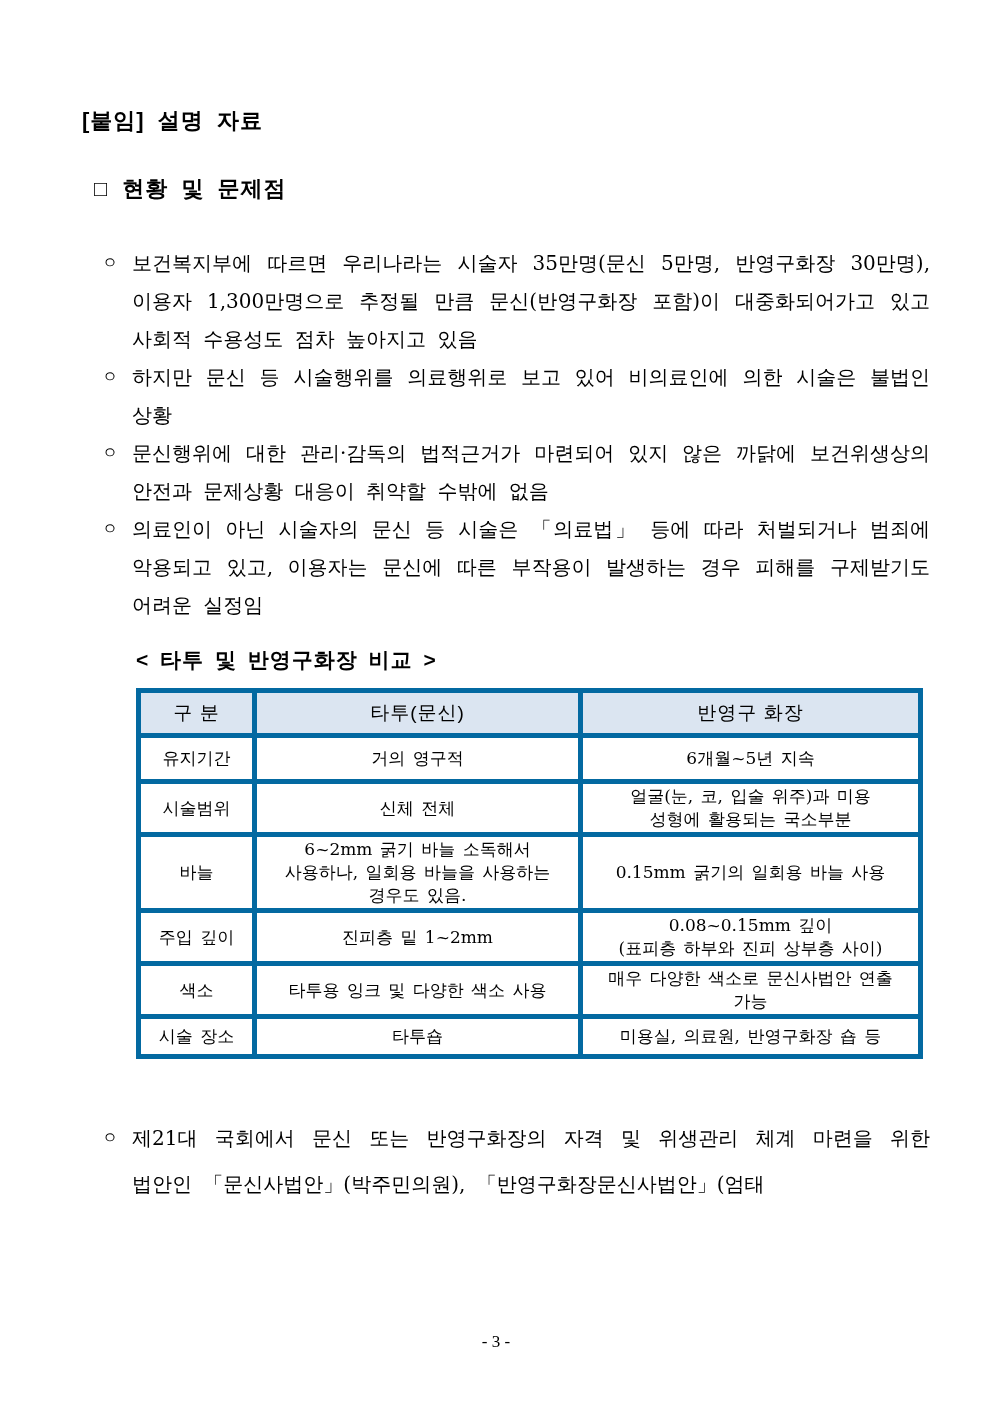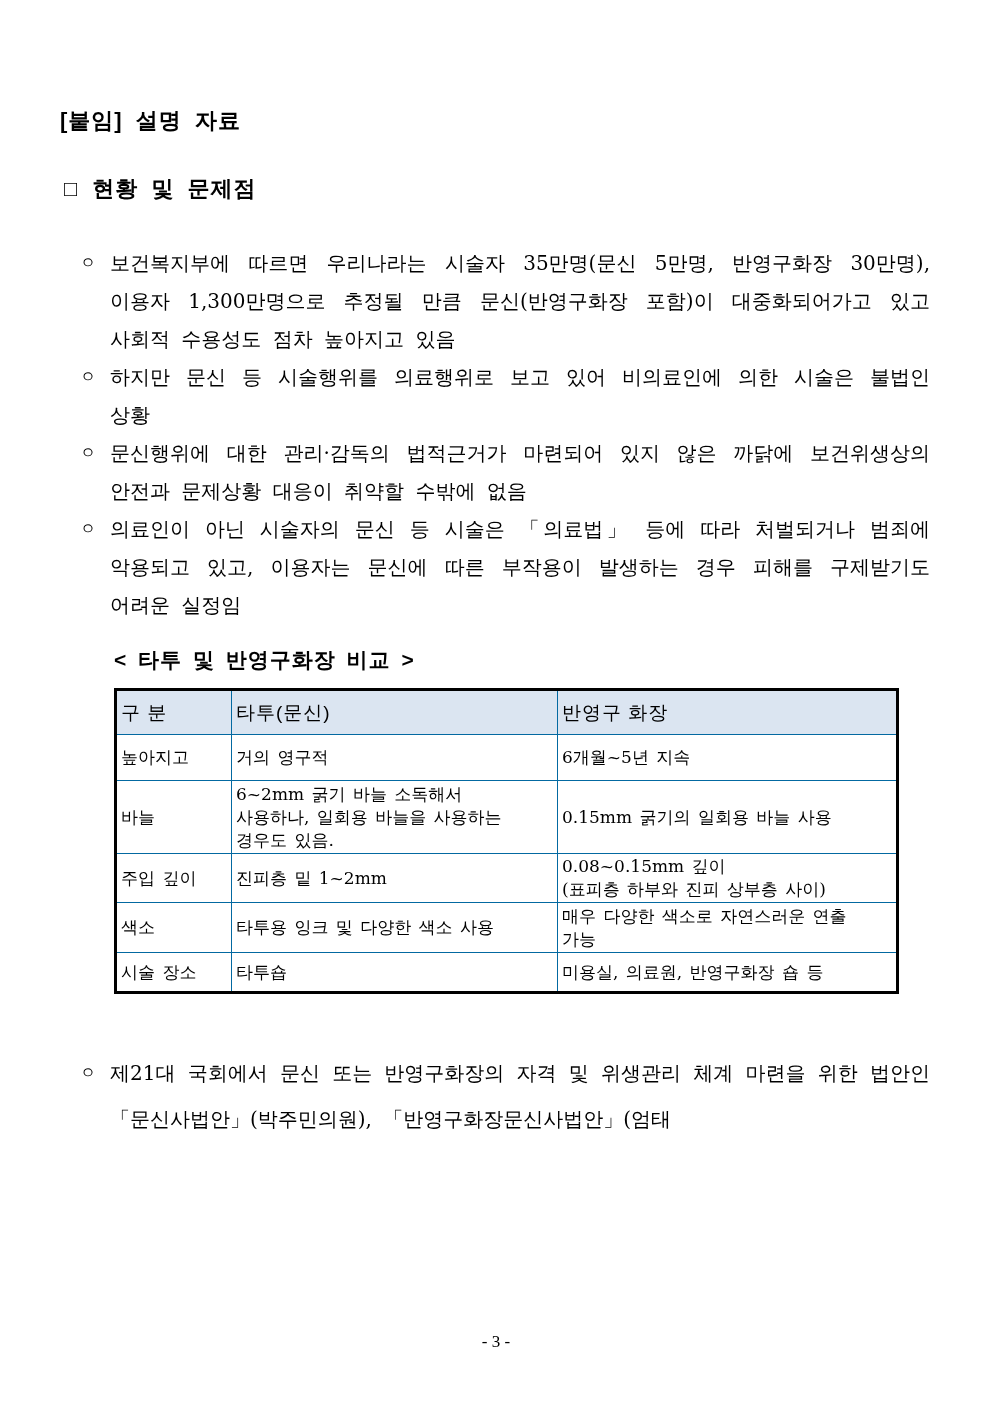--- a/index.html
+++ b/index.html
@@ -6,21 +6,21 @@
     margin: 0;
     padding: 0;
     background: #ffffff;
     color: #000000;
   }
   .page {
     position: relative;
     width: 992px;
     height: 1403px;
     box-sizing: border-box;
-    padding: 108px 62px 0 60px;
+    padding: 108px 62px 0 82px;
     background: #ffffff;
     font-family: "DejaVu Serif", "Liberation Serif", serif;
     overflow: hidden;
   }
   
   .doc-title {
     font-family: "Liberation Sans", "DejaVu Sans", sans-serif;
     font-size: 22px;
     font-weight: bold;
     line-height: 26px;
@@ -28,21 +28,21 @@
     word-spacing: 6px;
     margin: 0 0 42px 0;
   }
   .sec-title {
     font-family: "Liberation Sans", "DejaVu Sans", sans-serif;
     font-size: 22px;
     font-weight: bold;
     line-height: 26px;
     letter-spacing: 1px;
     word-spacing: 6px;
-    margin: 4px;
+    margin: 12px;
   }
   .sec-title .sq { margin-right: 14px; font-weight: normal; }
   .sec1 .bullets { margin-top: 42px; }
   .sec2 { margin-top: 56px; }
   .sec2 .bullets { margin-top: 38px; }
   .bullet {
     display: flex;
     font-size: 20px;
     line-height: 38px;
     margin: 0;
@@ -74,22 +74,22 @@
     word-spacing: 4px;
   }
   table.cmp {
     margin: 16px 0 0 54px;
     width: 782px;
     border-collapse: collapse;
     border: 3px solid #000;
     table-layout: fixed;
   }
   table.cmp th, table.cmp td {
-    border: 1px solid #0369a1;
-    text-align: left;
+    border: 5px solid #0369a1;
+    text-align: center;
     vertical-align: middle;
     padding: 1px 4px;
     white-space: pre-line;
     word-break: keep-all;
   }
   table.cmp th {
     background: var(--header-bg, #DBE5F1);
     font-family: "Liberation Sans", "DejaVu Sans", sans-serif;
     font-weight: normal;
     font-size: 19px;
@@ -167,41 +167,47 @@
       </colgroup>
     <thead>
       <tr class="hr0">
         <th>구 분</th>
         <th>타투(문신)</th>
         <th>반영구 화장</th>
       </tr>
     </thead>
     <tbody>
       <tr class="r0">
-        <td>높아지고</td>
+        <td>유지기간</td>
         <td>거의 영구적</td>
         <td>6개월~5년 지속</td>
+      </tr>
+      <tr class="r1">
+        <td>시술범위</td>
+        <td>신체 전체</td>
+        <td>얼굴(눈, 코, 입술 위주)과 미용
+성형에 활용되는 국소부분</td>
       </tr>
       <tr class="r2">
         <td>바늘</td>
         <td>6~2mm 굵기 바늘 소독해서
 사용하나, 일회용 바늘을 사용하는
 경우도 있음.</td>
         <td>0.15mm 굵기의 일회용 바늘 사용</td>
       </tr>
       <tr class="r3">
         <td>주입 깊이</td>
         <td>진피층 밑 1~2mm</td>
         <td>0.08~0.15mm 깊이
 (표피층 하부와 진피 상부층 사이)</td>
       </tr>
       <tr class="r4">
         <td>색소</td>
         <td>타투용 잉크 및 다양한 색소 사용</td>
-        <td>매우 다양한 색소로 자연스러운 연출
+        <td>매우 다양한 색소로 문신사법안 연출
 가능</td>
       </tr>
       <tr class="r5">
         <td>시술 장소</td>
         <td>타투숍</td>
         <td>미용실, 의료원, 반영구화장 숍 등</td>
       </tr>
     </tbody>
   </table>
 

